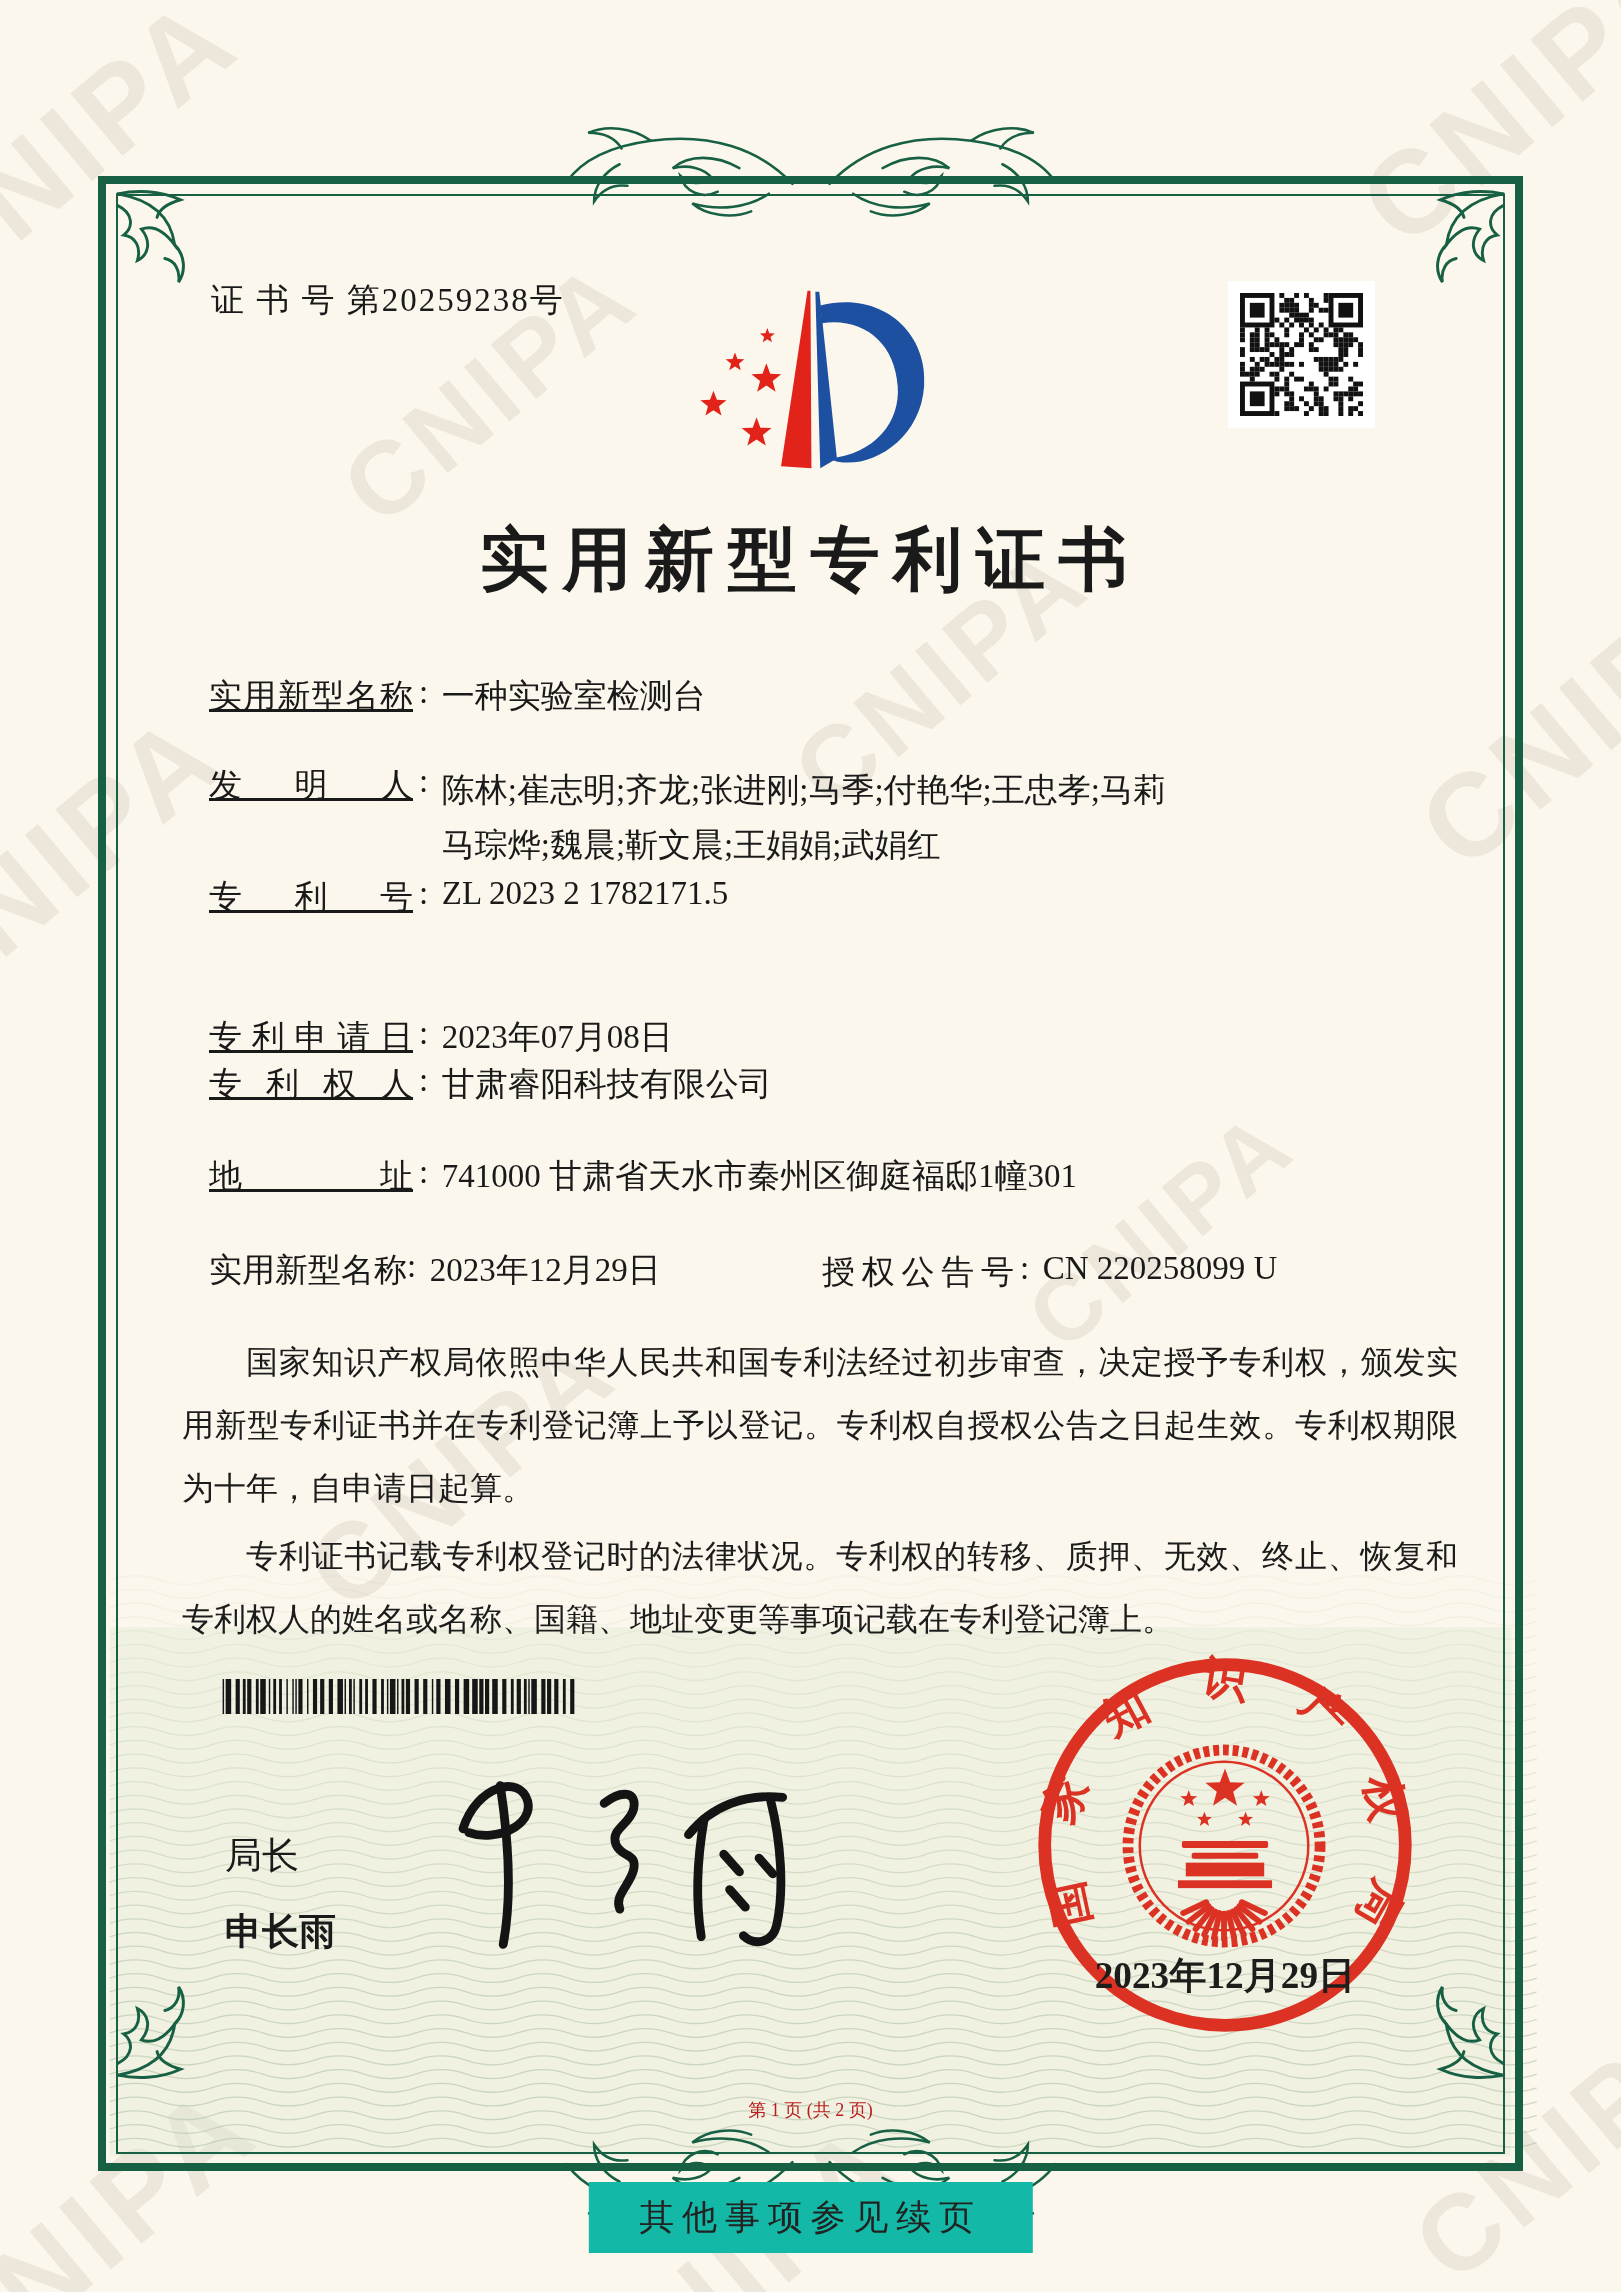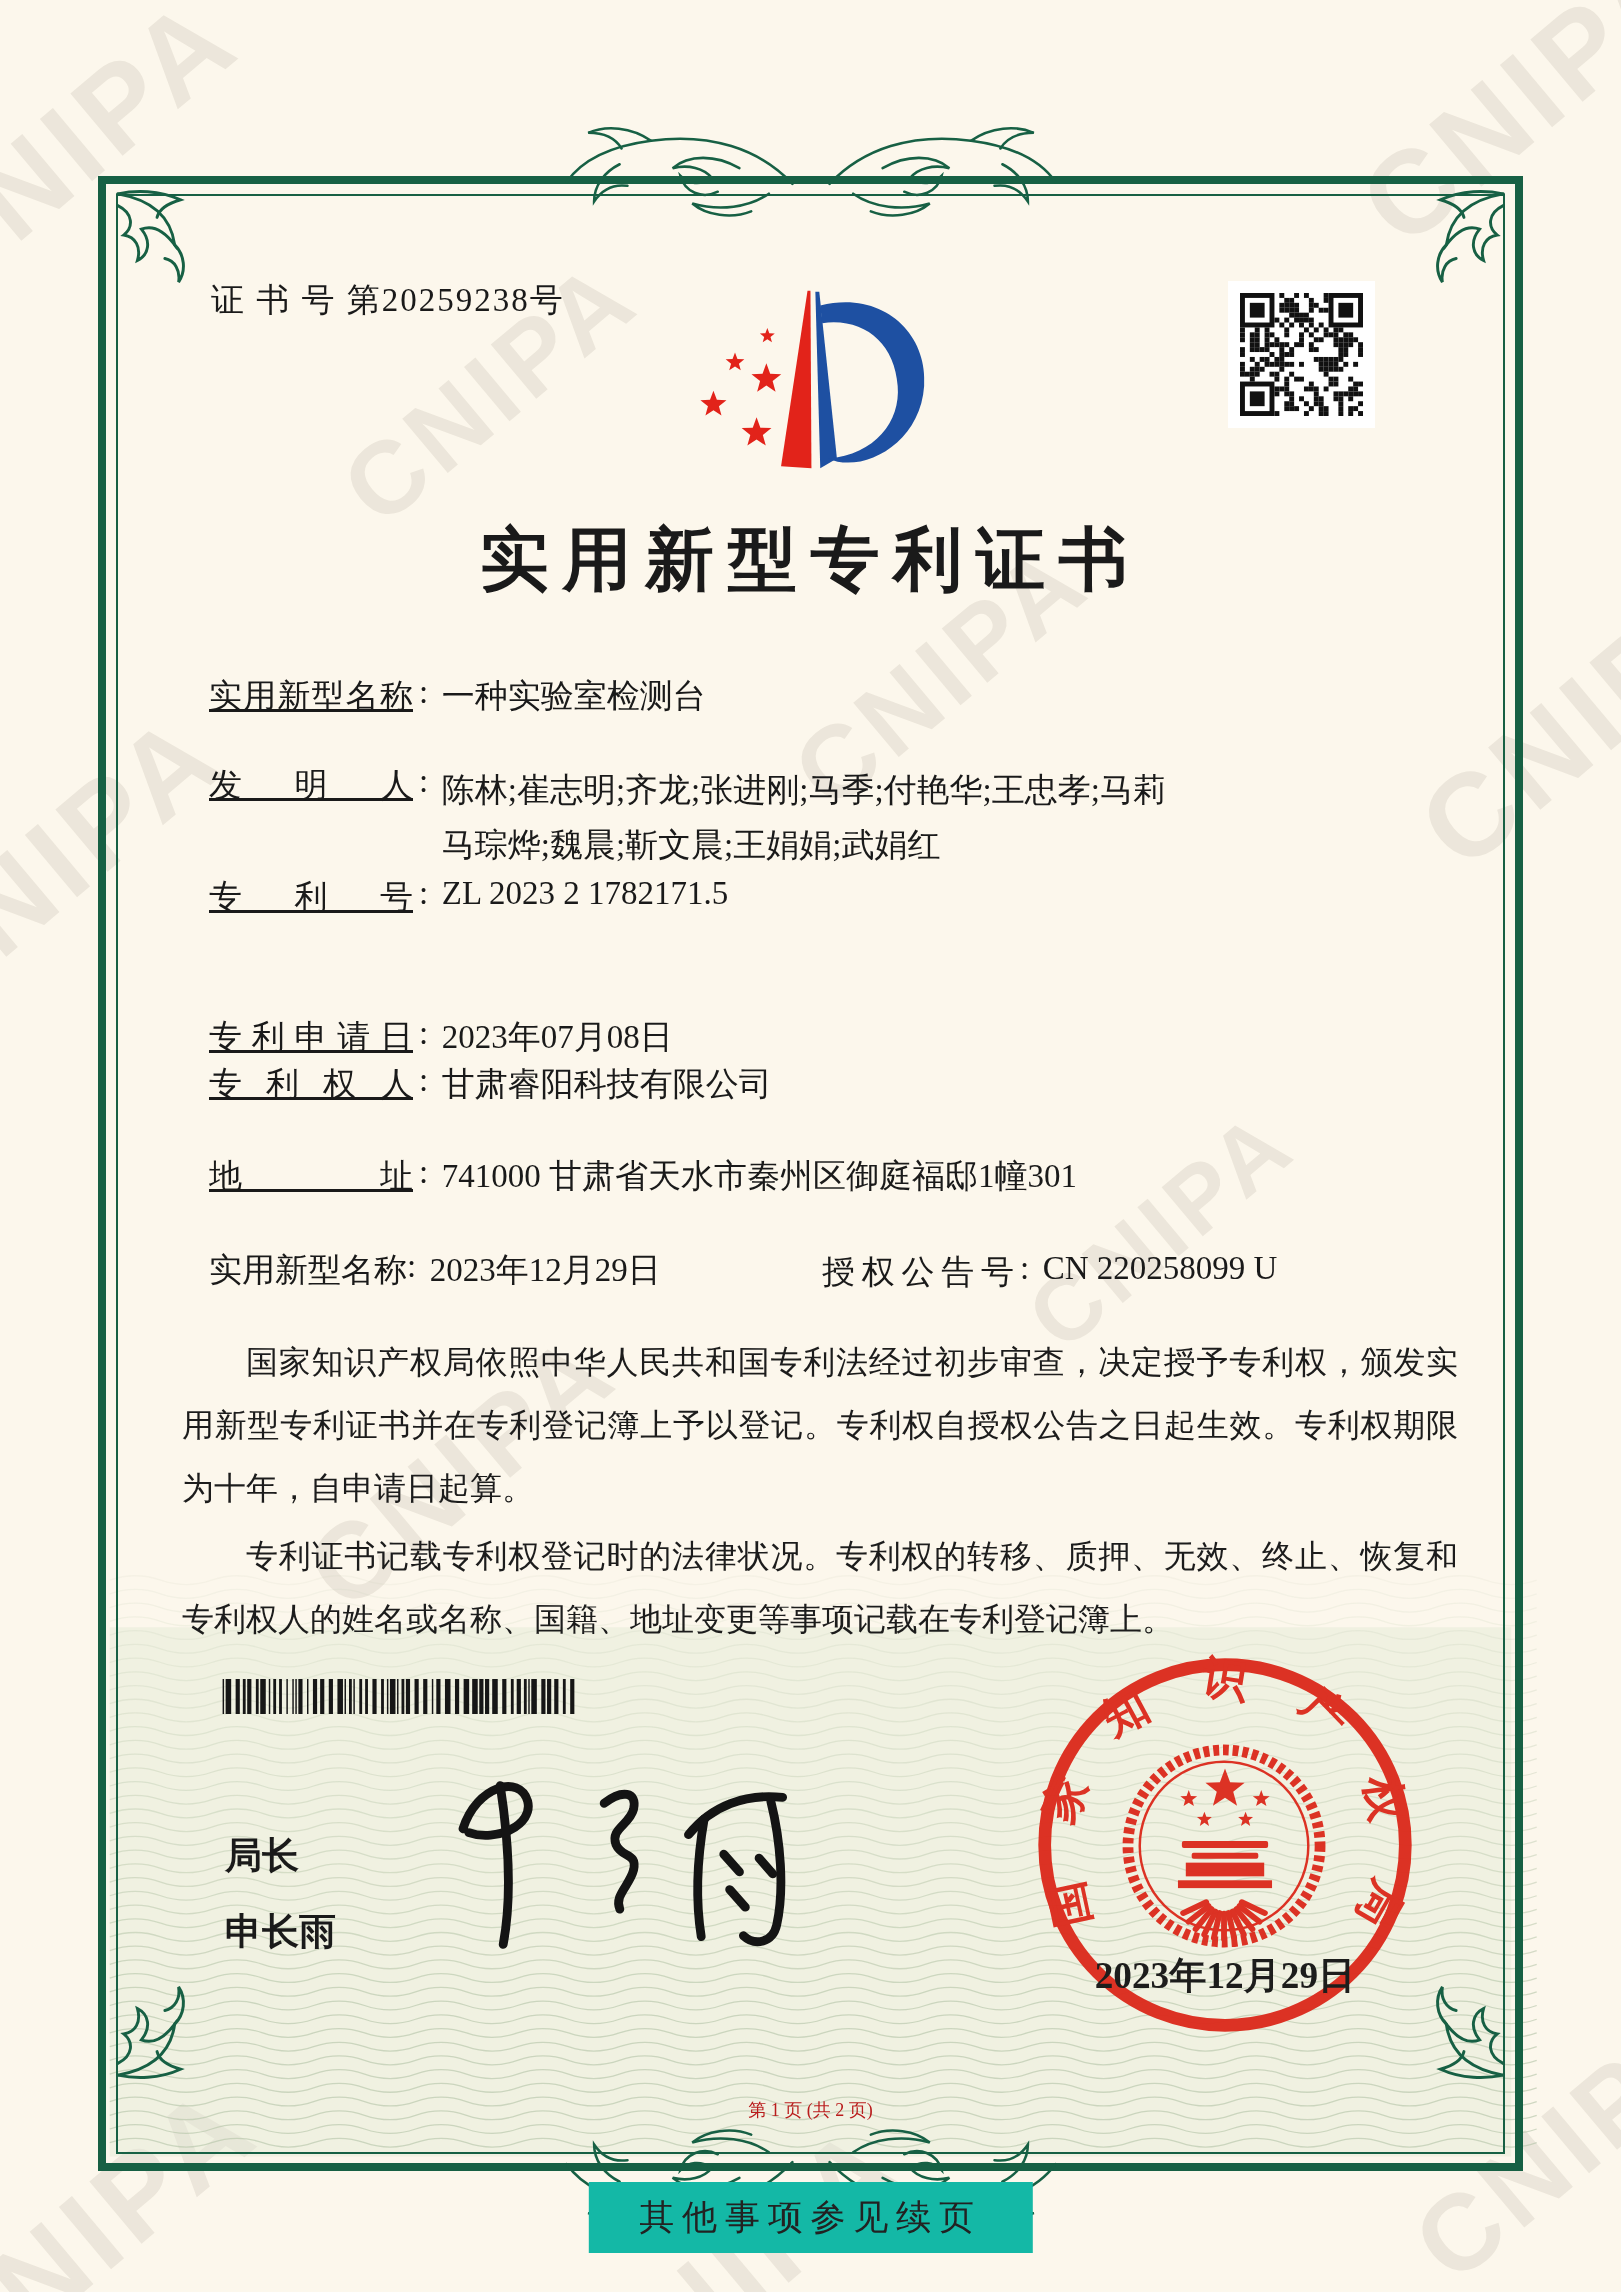--- a/index.html
+++ b/index.html
@@ -29,21 +29,21 @@
   .colon{display:inline-block;margin-left:5.9px;margin-right:13.7px;vertical-align:top;}
   .val{display:inline-block;vertical-align:top;}
   .vlines{display:inline-block;vertical-align:top;}
   .vlines div{line-height:55px;}
   .pair2{position:absolute;left:613px;top:2px;white-space:nowrap;}
   .lbl2{display:inline-block;width:192px;text-align:justify;text-align-last:justify;
       text-justify:inter-character;vertical-align:top;}
   .para{position:absolute;left:182px;width:1276px;font-size:32px;line-height:63px;
       text-align:justify;text-indent:2em;z-index:4;color:#1c1c1c;}
   .barcode{position:absolute;left:221px;top:1679px;z-index:4;}
-  .dir-title{position:absolute;left:225px;top:1831px;font-size:37px;font-weight:700;
+  .dir-title{position:absolute;left:225px;top:1831px;font-size:37px;font-weight:400;
       font-family:"Liberation Sans","DejaVu Sans",sans-serif;z-index:4;}
   .dir-name{position:absolute;left:225px;top:1907px;font-size:37px;font-weight:600;
       font-family:"Liberation Sans","DejaVu Sans",sans-serif;z-index:4;}
   .sig{position:absolute;left:412px;top:1764px;z-index:4;}
   .seal{position:absolute;left:1029px;top:1649px;z-index:5;opacity:.96;}
   .seal-ring-text{font-size:46px;font-weight:700;letter-spacing:52px;}
   .seal-date{font-size:38px;font-weight:600;}
   .page-info{position:absolute;left:98px;right:98px;top:2098px;text-align:center;
       font-size:18px;color:#b91c1c;z-index:4;}
   .cont-box{position:absolute;left:50%;top:2182px;transform:translateX(-50%);

